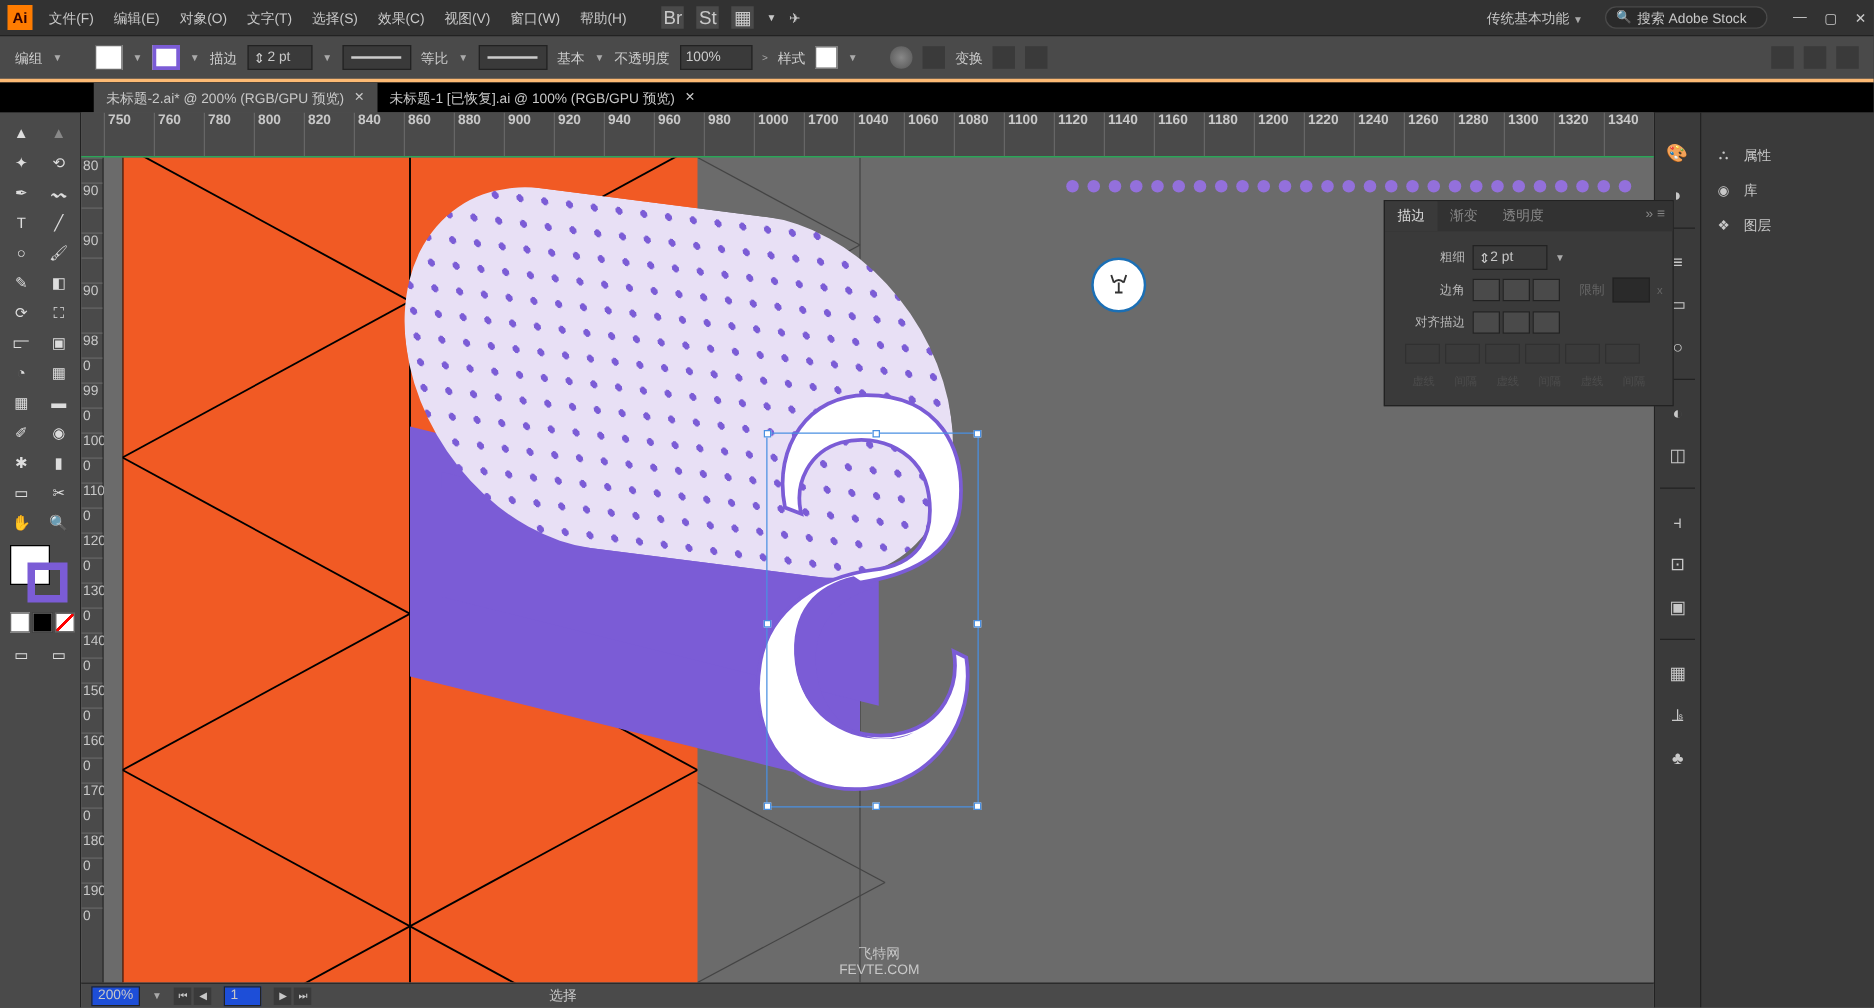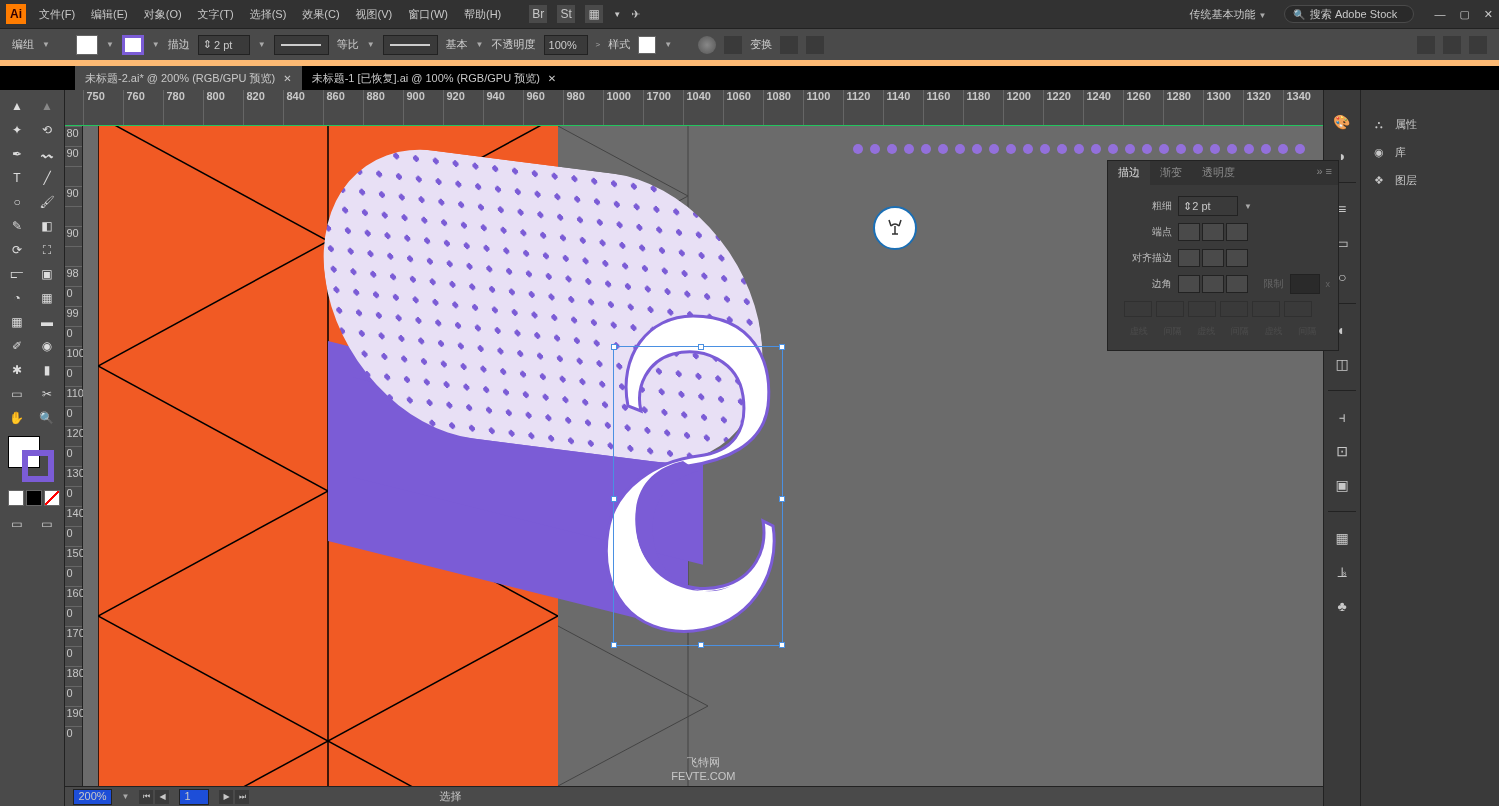--- a/index.html
+++ b/index.html
@@ -3,28 +3,28 @@
 <meta charset="utf-8">
 <style>
 * { margin: 0; padding: 0; box-sizing: border-box; font-family: "Microsoft YaHei", Arial, sans-serif; font-size: 11px; color: #c8c8c8; }
 body { background: #323232; width: 1499px; height: 806px; overflow: hidden; position: relative; }
 
 
 .titlebar { height: 28px; background: #323232; display: flex; align-items: center; padding: 0 6px; }
 .ai-logo { width: 20px; height: 20px; background: #ff7c00; color: #310000; font-weight: bold; display: flex; align-items: center; justify-content: center; font-size: 12px; margin-right: 5px; }
 .menu-item { padding: 0 8px; cursor: default; }
 .titlebar-icons { display: flex; gap: 10px; margin-left: 20px; align-items: center; }
-.t-ico { width: 18px; height: 18px; background: #4a4a4a; display: flex; align-items: center; justify-content: center; font-size: 12px; }
+.t-ico { width: 18px; height: 18px; background: #4a4a4a; display: flex; align-items: center; justify-content: center; font-size: 15px; }
 .titlebar-right { margin-left: auto; display: flex; align-items: center; gap: 10px; }
 .workspace-dd { padding: 2px 8px; border: none; }
 .search-stock { width: 130px; height: 18px; background: #2a2a2a; border: 1px solid #4a4a4a; border-radius: 9px; padding: 0 8px; font-size: 10px; color: #888; display: flex; align-items: center; }
 .win-controls { display: flex; gap: 14px; margin-left: 10px; color: #888; }
 
 
-.controlbar { height: 38px; background: #4a4a4a; border-top: 1px solid #222; border-bottom: 6px solid #fdba74; display: flex; align-items: center; padding: 0 12px; gap: 8px; }
+.controlbar { height: 38px; background: #4a4a4a; border-top: 1px solid #222; border-bottom: 3px solid #fdba74; display: flex; align-items: center; padding: 0 12px; gap: 8px; }
 .cb-label { font-size: 11px; color: #ccc; }
 .swatch { width: 22px; height: 20px; border: 1px solid #666; }
 .swatch.white { background: #fff; }
 .swatch.purple { background: #fff; border: 3px solid #7b5cd6; }
 .dd-arrow { font-size: 8px; color: #aaa; }
 .cb-input { background: #3a3a3a; border: 1px solid #222; height: 20px; padding: 0 4px; color: #ccc; display: flex; align-items: center; }
 .cb-line { width: 55px; height: 20px; background: #3a3a3a; border: 1px solid #222; display: flex; align-items: center; justify-content: center; }
 .cb-line::before { content: ''; width: 40px; height: 2px; background: #ccc; }
 .cb-right-icons { margin-left: auto; display: flex; gap: 8px; }
 .cbr-ico { width: 18px; height: 18px; background: #3a3a3a; }
@@ -151,21 +151,21 @@
   <span class="cb-label">描边</span>
   <div class="cb-input" style="width:52px">⇕ <span style="margin-left:2px">2 pt</span></div>
   <span class="dd-arrow">▼</span>
   <div class="cb-line"></div>
   <span class="cb-label">等比</span>
   <span class="dd-arrow">▼</span>
   <div class="cb-line"></div>
   <span class="cb-label">基本</span>
   <span class="dd-arrow">▼</span>
   <span class="cb-label">不透明度</span>
-  <div class="cb-input" style="width:44px">100%</div>
+  <div class="cb-input" style="width:58px">100%</div>
   <span class="dd-arrow">&gt;</span>
   <span class="cb-label">样式</span>
   <div class="swatch white" style="width:18px;height:18px"></div>
   <span class="dd-arrow">▼</span>
   <div style="width:10px"></div>
   <div class="cbr-ico" style="border-radius:50%;background:radial-gradient(#888,#555)"></div>
   <div class="cbr-ico"></div>
   <span class="cb-label">变换</span>
   <div class="cbr-ico"></div>
   <div class="cbr-ico"></div>
@@ -475,45 +475,37 @@
     <div class="panel-tab">透明度</div>
     <div style="margin-left:auto;padding:4px 6px;color:#888">» ≡</div>
   </div>
   <div class="panel-body">
     <div class="panel-row">
       <span class="panel-lbl">粗细</span>
       <div class="cb-input" style="width:60px">⇕ <span>2 pt</span></div>
       <span class="dd-arrow">▼</span>
     </div>
     <div class="panel-row">
-      <span class="panel-lbl">端点</span>
+      <span class="panel-lbl">边角</span>
       <div class="btn-grp">
         <div class="mini-btn"></div>
         <div class="mini-btn"></div>
         <div class="mini-btn"></div>
       </div>
+      <span class="panel-lbl" style="width:30px;color:#666">限制</span>
+      <div class="cb-input" style="width:30px;background:#2a2a2a"></div>
+      <span style="color:#666;font-size:9px">x</span>
     </div>
     <div class="panel-row">
       <span class="panel-lbl">对齐描边</span>
       <div class="btn-grp">
         <div class="mini-btn"></div>
         <div class="mini-btn"></div>
         <div class="mini-btn"></div>
       </div>
-    </div>
-    <div class="panel-row">
-      <span class="panel-lbl">边角</span>
-      <div class="btn-grp">
-        <div class="mini-btn"></div>
-        <div class="mini-btn"></div>
-        <div class="mini-btn"></div>
-      </div>
-      <span class="panel-lbl" style="width:30px;color:#666">限制</span>
-      <div class="cb-input" style="width:30px;background:#2a2a2a"></div>
-      <span style="color:#666;font-size:9px">x</span>
     </div>
     <div class="dash-row" style="opacity:.4">
       <div class="cb-input" style="width:28px;height:16px"></div>
       <div class="cb-input" style="width:28px;height:16px"></div>
       <div class="cb-input" style="width:28px;height:16px"></div>
       <div class="cb-input" style="width:28px;height:16px"></div>
       <div class="cb-input" style="width:28px;height:16px"></div>
       <div class="cb-input" style="width:28px;height:16px"></div>
     </div>
     <div class="dash-row" style="opacity:.4">

